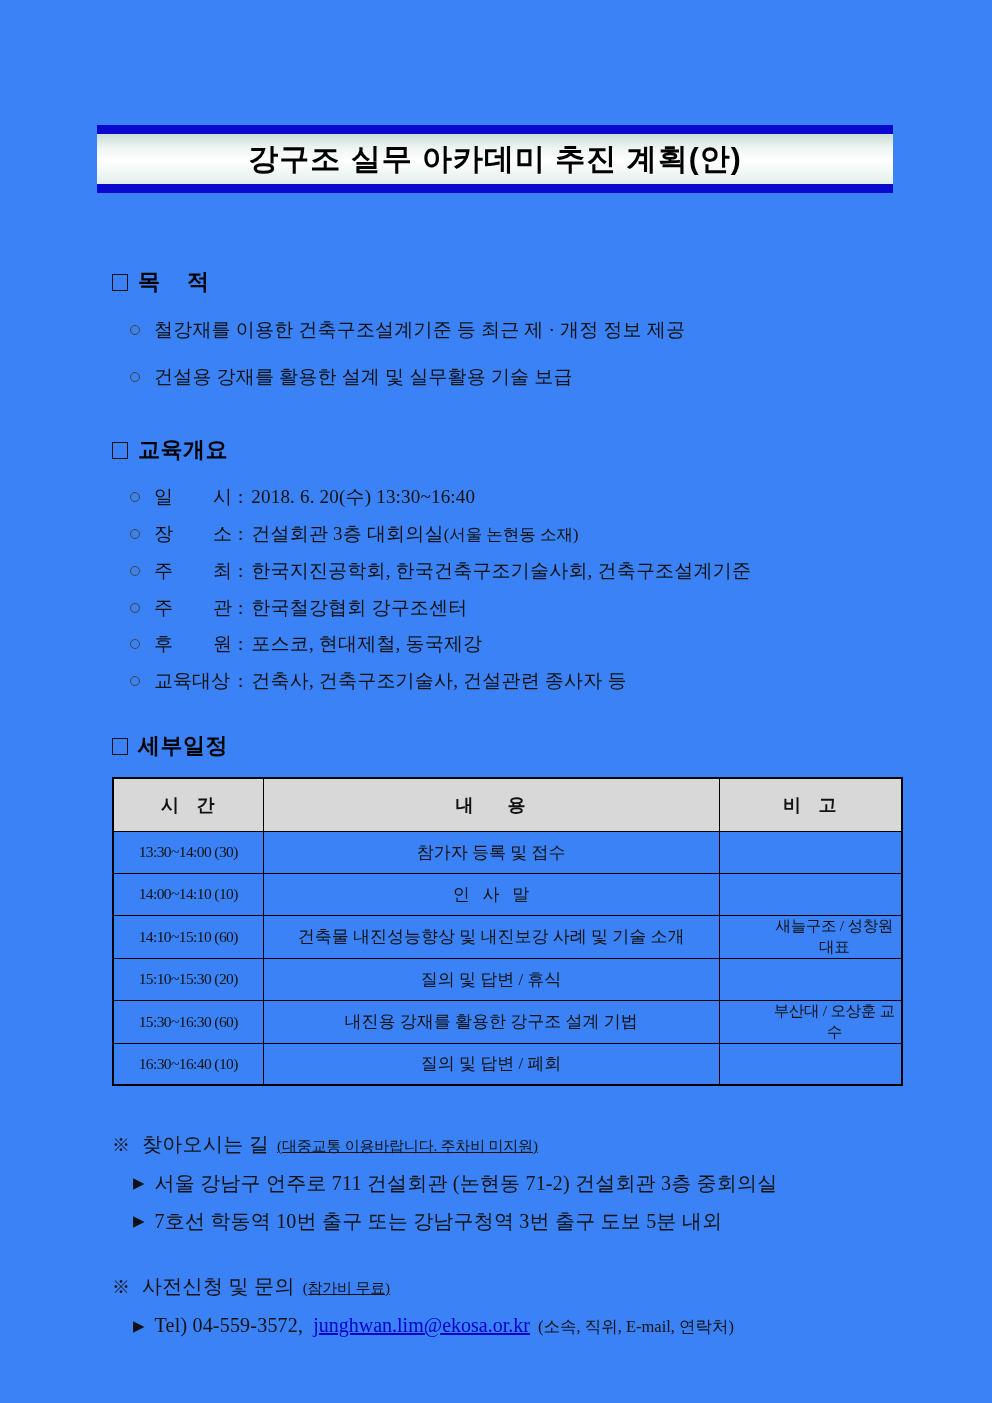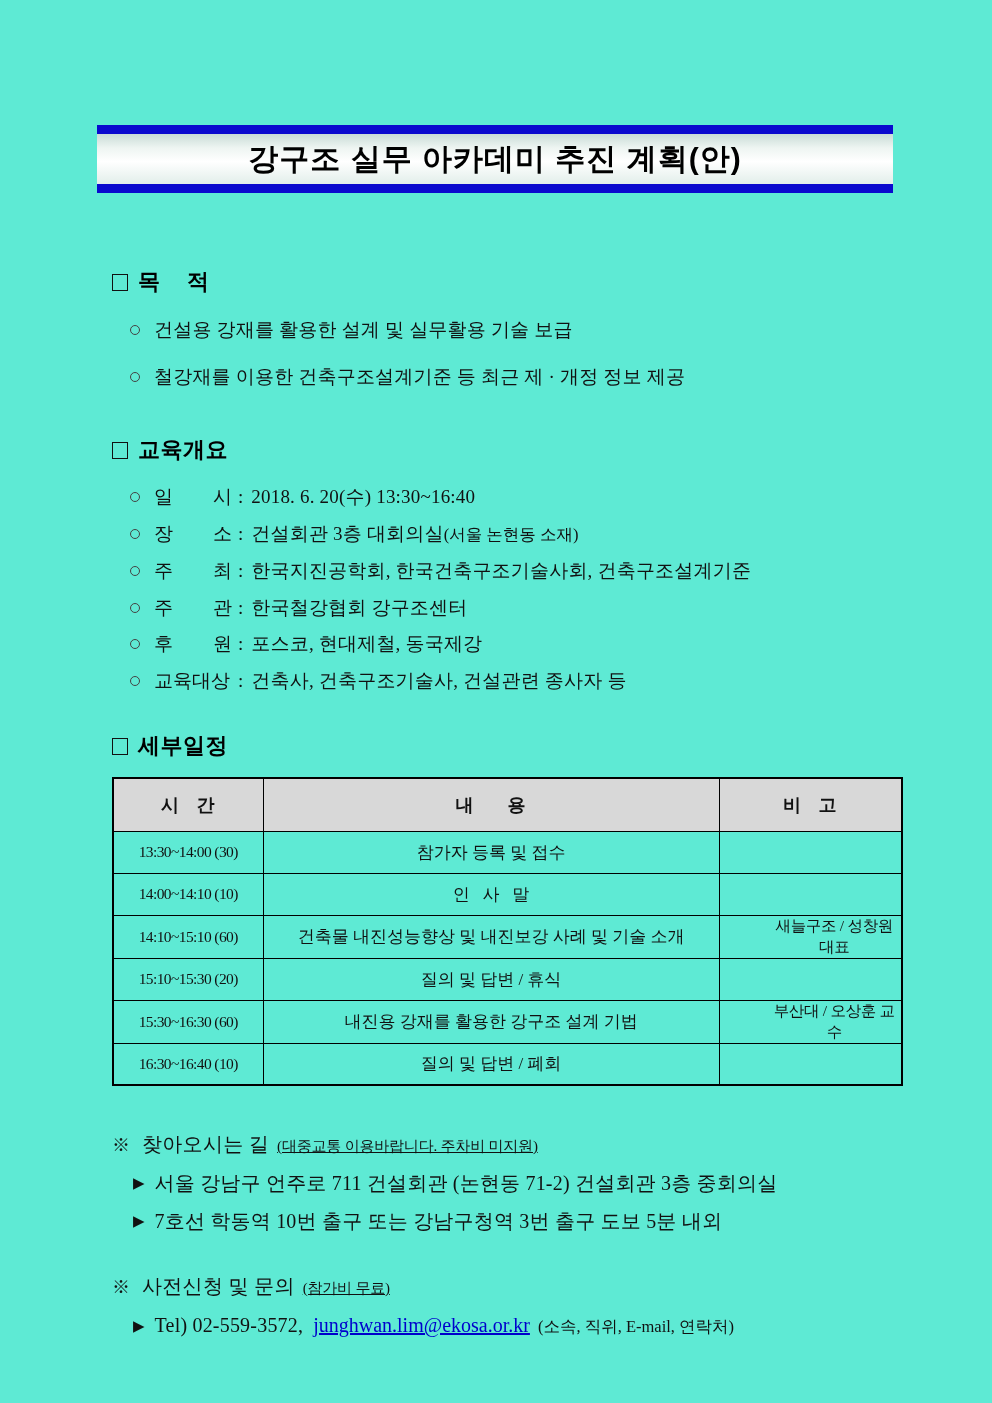--- a/index.html
+++ b/index.html
@@ -1,19 +1,19 @@
 <!DOCTYPE html>
 <html lang="ko"><head>
 <meta charset="utf-8">
 <style>
   * { margin:0; padding:0; box-sizing:border-box; }
   html,body { background:#ffffff; }
   body { font-family:"Liberation Serif","DejaVu Serif",serif; color:#111; }
   .page {
-    position:relative; width:992px; height:1403px; background:#5eead4;
+    position:relative; width:992px; height:1403px; background:#3b82f6;
     overflow:hidden;
   }
 
   
   .banner {
     margin:125px 0 0 97px; width:796px;
     border-top:9px solid #0a0ace; border-bottom:9px solid #0a0ace;
     background:linear-gradient(180deg,#c9dcd7 0%,#eef5f2 28%,#ffffff 55%,#e2eeea 100%);
     text-align:center;
   }
@@ -102,25 +102,25 @@
   </div>
 
   <div class="sec-purpose">
     <div class="sec-heading">
       <span class="square-bullet"></span>
       <span class="sec-title">목    적</span>
     </div>
     <div class="purpose-items">
       <div class="bullet-line">
         <span class="circle-bullet"></span>
+        <span class="bullet-text">철강재를 이용한 건축구조설계기준 등 최근 제 · 개정 정보 제공</span>
+      </div>
+      <div class="bullet-line">
+        <span class="circle-bullet"></span>
         <span class="bullet-text">건설용 강재를 활용한 설계 및 실무활용 기술 보급</span>
-      </div>
-      <div class="bullet-line">
-        <span class="circle-bullet"></span>
-        <span class="bullet-text">철강재를 이용한 건축구조설계기준 등 최근 제 · 개정 정보 제공</span>
       </div>
     </div>
   </div>
 
   <div class="sec-overview">
     <div class="sec-heading">
       <span class="square-bullet"></span>
       <span class="sec-title">교육개요</span>
     </div>
     <div class="overview-items">
@@ -237,20 +237,20 @@
   </div>
 
   <div class="sec-registration">
     <div class="ref-heading">
       <span class="ref-mark">※</span>
       <span class="ref-title">사전신청 및 문의</span>
       <span class="ref-note">(참가비 무료)</span>
     </div>
     <div class="arrow-line tel-line">
       <span class="arrow-icon">▶</span>
-      <span class="arrow-text">Tel) 02-559-3572,</span>
+      <span class="arrow-text">Tel) 04-559-3572,</span>
       <span style="width:10px; flex:0 0 auto;"></span>
       <a class="email-link">junghwan.lim@ekosa.or.kr</a>
       <span class="tel-suffix">(소속, 직위, E-mail, 연락처)</span>
     </div>
   </div>
 
 </div>
 
 </body></html>

